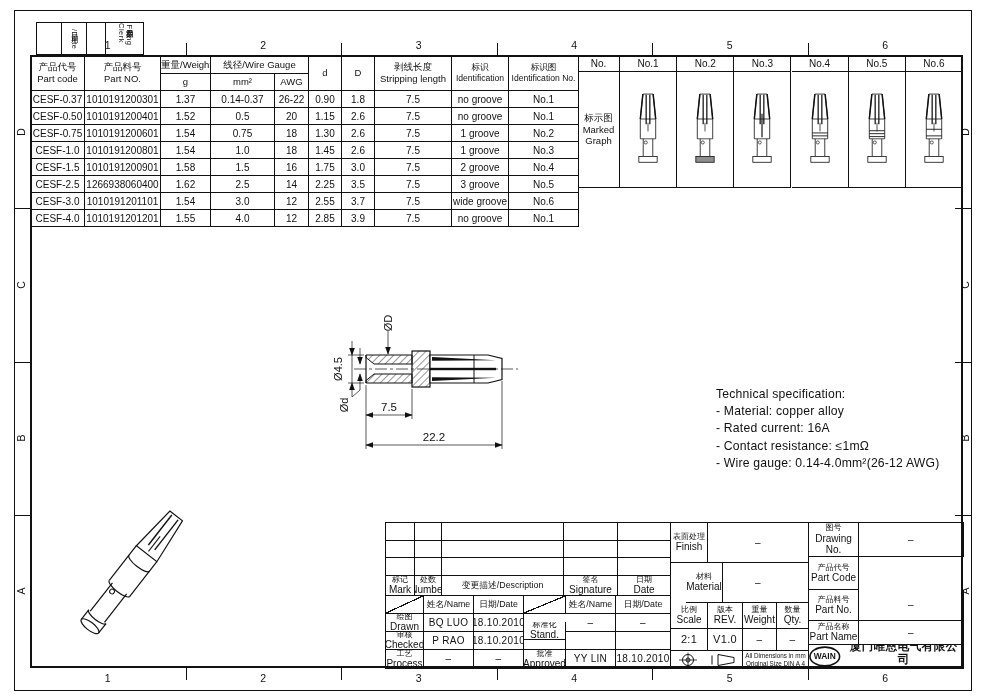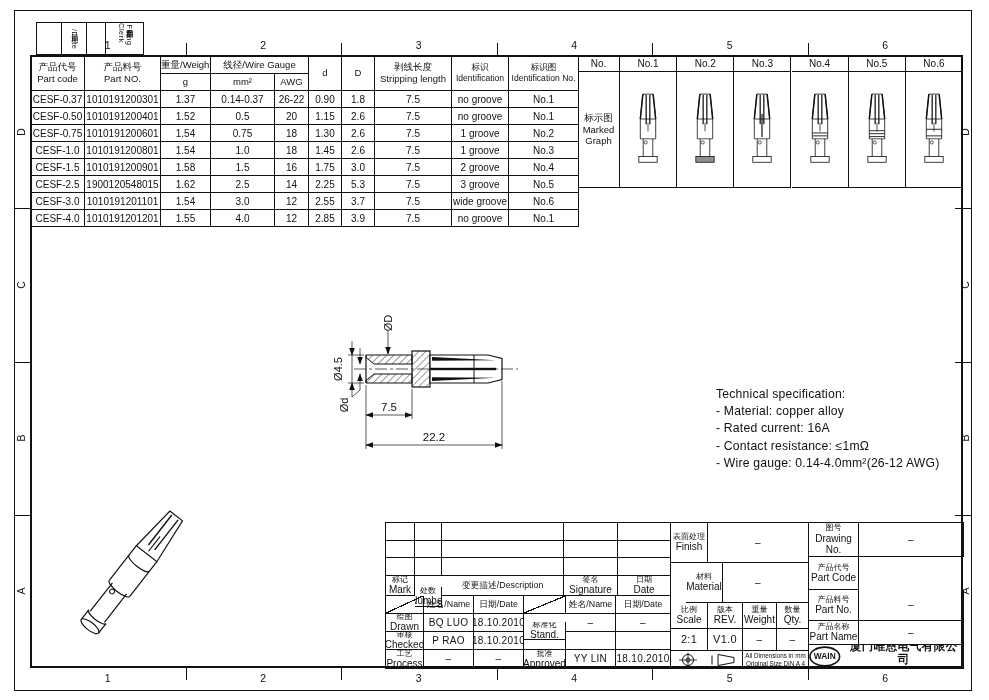--- a/index.html
+++ b/index.html
@@ -197,26 +197,26 @@
           <td>1.5</td>
           <td>16</td>
           <td>1.75</td>
           <td>3.0</td>
           <td>7.5</td>
           <td>2 groove</td>
           <td>No.4</td>
         </tr>
         <tr>
           <td>CESF-2.5</td>
-          <td>1900120548015</td>
+          <td>1266938060400</td>
           <td>1.62</td>
           <td>2.5</td>
           <td>14</td>
           <td>2.25</td>
-          <td>5.3</td>
+          <td>3.5</td>
           <td>7.5</td>
           <td>3 groove</td>
           <td>No.5</td>
         </tr>
         <tr>
           <td>CESF-3.0</td>
           <td>1010191201101</td>
           <td>1.54</td>
           <td>3.0</td>
           <td>12</td>
@@ -460,21 +460,21 @@
         <div class="tc" style="left: 29px; top: 35px; width: 27px; height: 18px;"></div>
         <div class="tc" style="left: 56px; top: 35px; width: 122px; height: 18px;"></div>
         <div class="tc" style="left: 178px; top: 35px; width: 54px; height: 18px;"></div>
         <div class="tc" style="left: 232px; top: 35px; width: 53px; height: 18px;"></div>
       </div>
 
     <div class="tc" style="left:0;top:53px;width:29px;height:20px">
         <span>标记</span>
         <span class="en">Mark</span>
       </div>
-    <div class="tc" style="left:29px;top:64px;width:27px;height:20px">
+    <div class="tc" style="left:29px;top:53px;width:27px;height:20px">
         <span>处数</span>
         <span class="en">Number</span>
       </div>
     <div class="tc one" style="left:56px;top:53px;width:122px;height:20px">变更描述/Description</div>
     <div class="tc" style="left:178px;top:53px;width:54px;height:20px">
         <span>签名</span>
         <span class="en">Signature</span>
       </div>
     <div class="tc" style="left:232px;top:53px;width:53px;height:20px">
         <span>日期</span>

